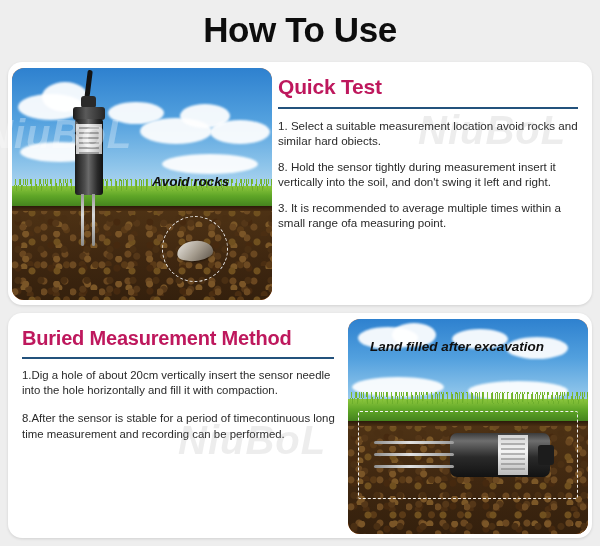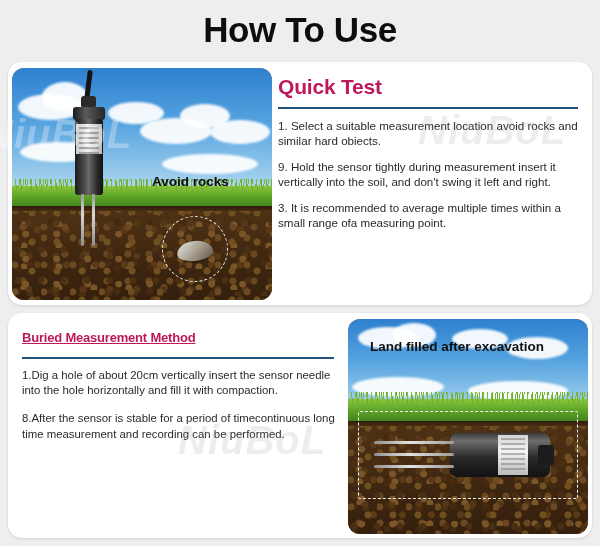--- a/index.html
+++ b/index.html
@@ -28,20 +28,21 @@
     box-shadow:0 1px 3px rgba(0,0,0,.12);
     overflow:hidden;
   }
   #card-top{left:8px;top:62px;width:584px;height:243px;}
   #card-bottom{left:8px;top:313px;width:584px;height:225px;}
 
   
   .photo{
     position:absolute;border-radius:12px;overflow:hidden;
     background:#f97316;
+    font-style:italic;
   }
   #photo-quick{left:12px;top:68px;width:260px;height:232px;}
   #photo-buried{left:348px;top:319px;width:240px;height:215px;}
 
   
   .sky{
     position:absolute;left:0;top:0;width:100%;height:58%;
     background:linear-gradient(#2e81cf 0%, #52a0de 38%, #8dc4ea 72%, #c5e0f2 100%);
   }
   .cloud{
@@ -141,21 +142,21 @@
   
   .panel{position:absolute;}
   #panel-quick{left:278px;top:74px;width:304px;}
   #panel-buried{left:22px;top:326px;width:316px;}
 
   .panel-title{
     color:#be185d;font-weight:bold;letter-spacing:-.2px;
     font-family:"Liberation Sans", sans-serif;
   }
   #title-quick{font-size:21px;line-height:26px;}
-  #title-buried{font-size:13px;line-height:24px;text-decoration:underline;}
+  #title-buried{font-size:20px;line-height:24px;}
 
   .divider{height:2px;background:#23527c;margin-top:7px;margin-bottom:9px;}
   #divider-quick{width:300px;}
   #divider-buried{width:312px;}
 
   .para{
     font-size:11.6px;line-height:15.4px;color:#2a2a2a;
     margin:0 0 10px 0;
     font-family:"Liberation Sans", sans-serif;
   }
@@ -219,21 +220,21 @@
       <div class="rock"></div>
     </div>
 
     <div class="photo-caption" id="caption-avoid-rocks">Avoid rocks</div>
   </div>
 
   <div class="panel" id="panel-quick">
     <div class="panel-title" id="title-quick">Quick Test</div>
     <div class="divider" id="divider-quick"></div>
     <p class="para">1. Select a suitable measurement location avoid rocks and similar hard obiects.</p>
-    <p class="para">9. Hold the sensor tightly during measurement insert it vertically into the soil, and don't swing it left and right.</p>
+    <p class="para">8. Hold the sensor tightly during measurement insert it vertically into the soil, and don't swing it left and right.</p>
     <p class="para">3. It is recommended to average multiple times within a small range ofa measuring point.</p>
   </div>
 
   <div class="card" id="card-bottom"></div>
 
   <div class="panel" id="panel-buried">
     <div class="panel-title" id="title-buried">Buried Measurement Method</div>
     <div class="divider" id="divider-buried"></div>
     <p class="para">1.Dig a hole of about 20cm vertically insert the sensor needle into the hole horizontally and fill it with compaction.</p>
     <p class="para">8.After the sensor is stable for a period of timecontinuous long time measurement and recording can be performed.</p>

